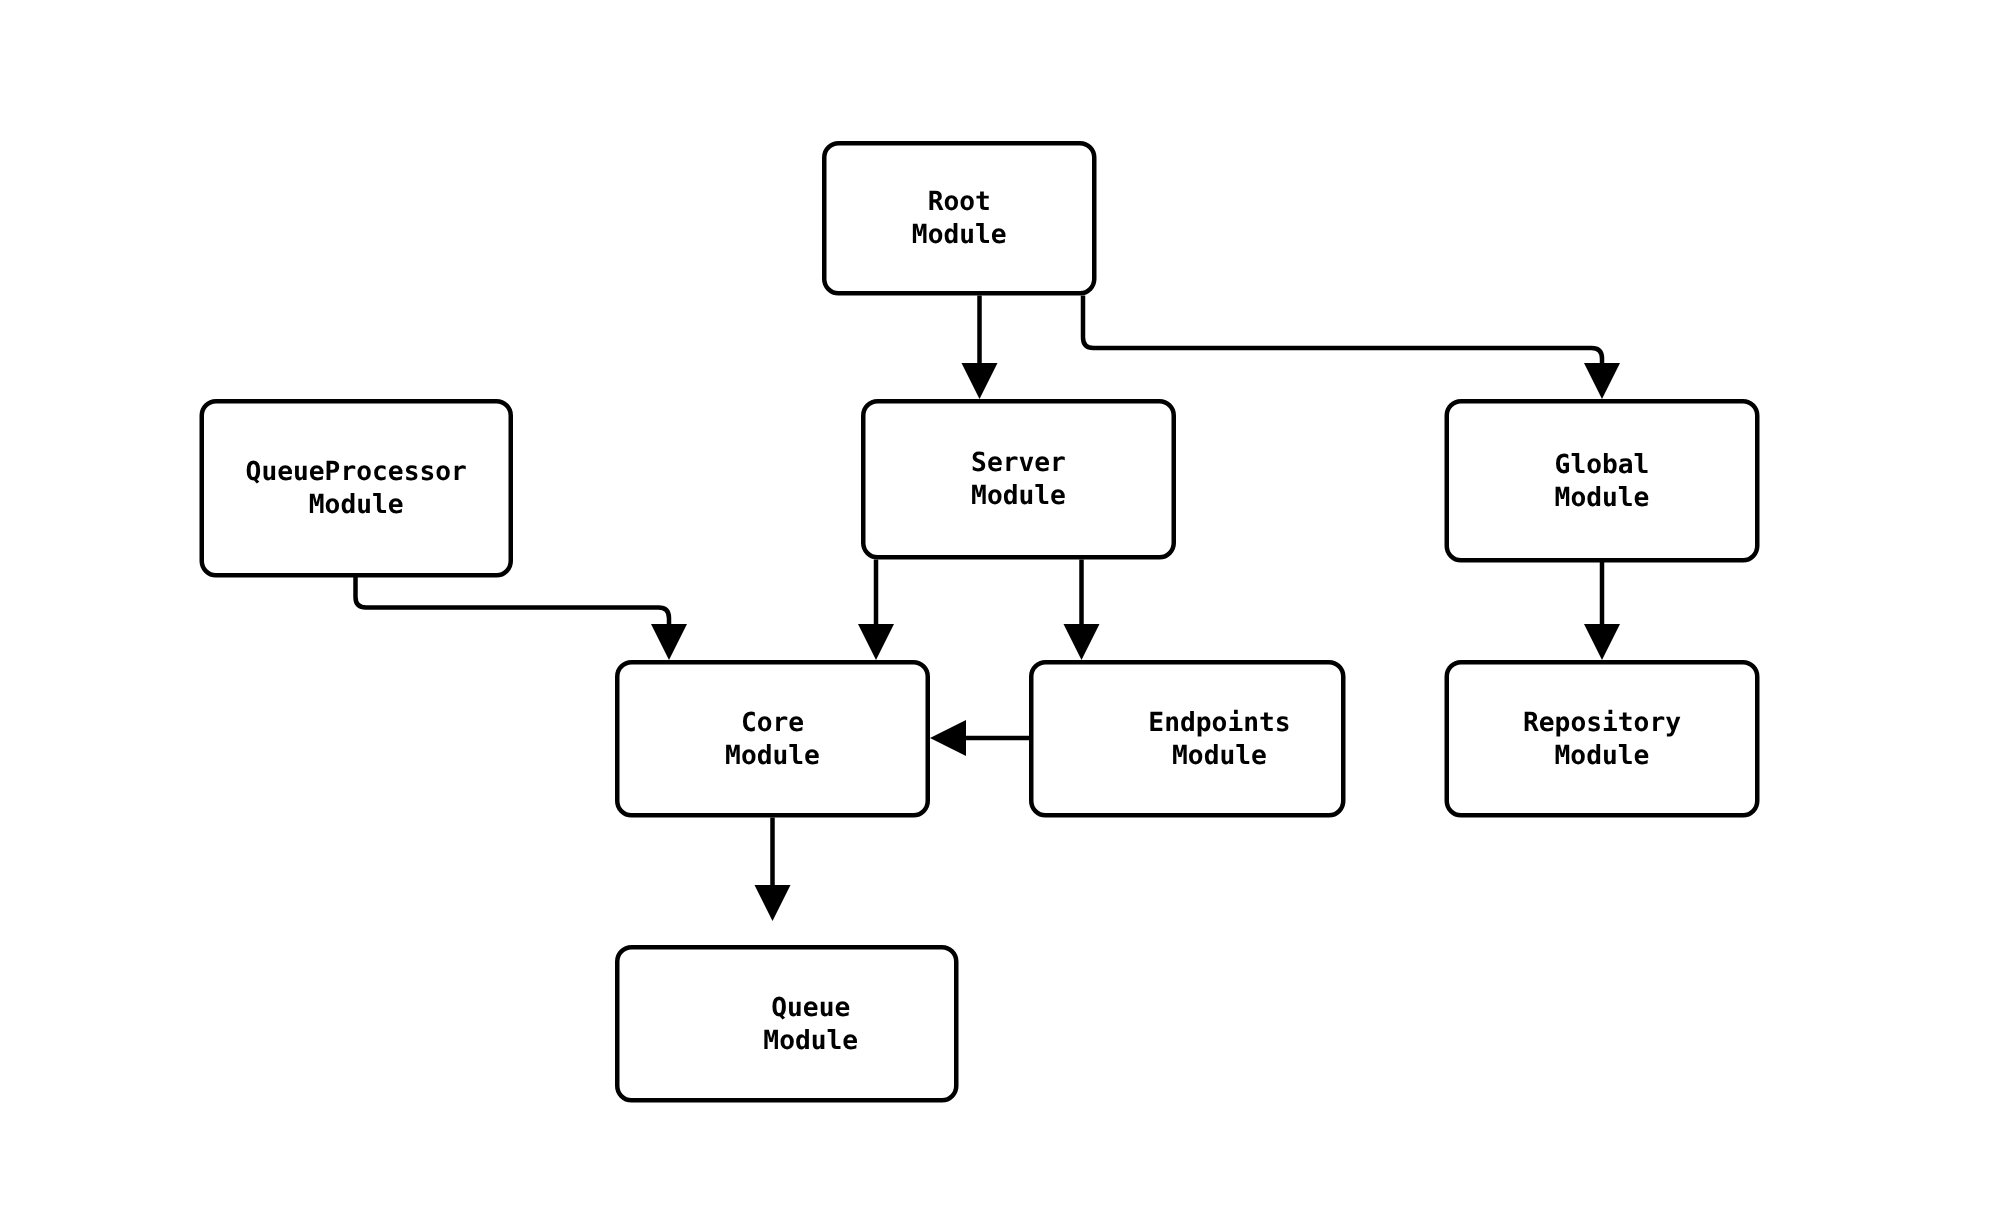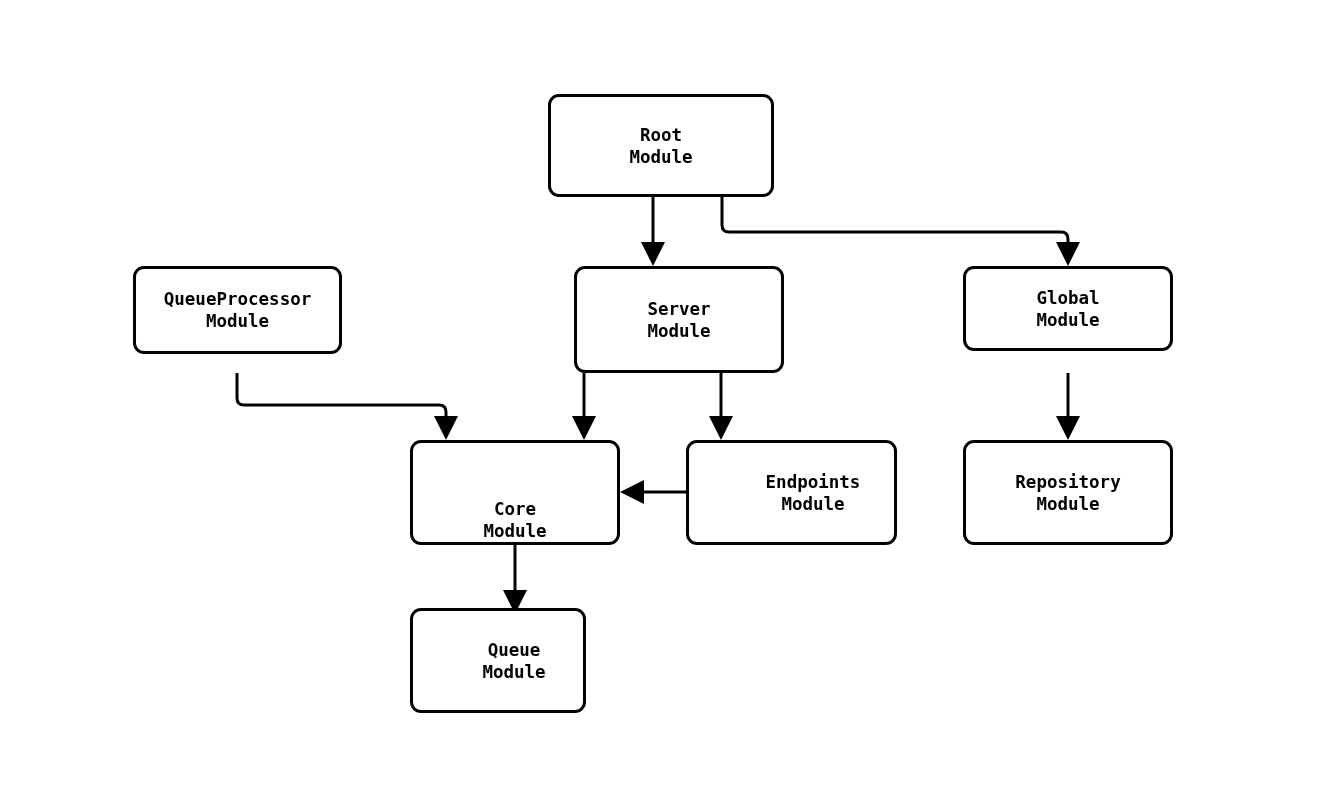--- a/index.html
+++ b/index.html
@@ -88,53 +88,53 @@
       <polygon points="515,614 503,590 527,590" fill="#000000"></polygon>
     </g>
 
     <g>
       <path d="M 1068 373 L 1068 424" fill="none" stroke="#000000" stroke-width="3"></path>
       <polygon points="1068,440 1056,416 1080,416" fill="#000000"></polygon>
     </g>
 
   </svg>
 
-  <div class="node" id="node-root" style="left:548px; top:94px; width:226px; height:103px;">
+  <div class="node" id="node-root" style="left:548px; top:94px; width:183px; height:103px;">
     <span class="node-label">Root
 Module</span>
   </div>
 
-  <div class="node" id="node-queueprocessor" style="left:133px; top:266px; width:209px; height:88px;">
+  <div class="node" id="node-queueprocessor" style="left:133px; top:266px; width:209px; height:119px;">
     <span class="node-label">QueueProcessor
 Module</span>
   </div>
 
   <div class="node" id="node-server" style="left:574px; top:266px; width:210px; height:107px;">
     <span class="node-label">Server
 Module</span>
   </div>
 
-  <div class="node" id="node-global" style="left:963px; top:266px; width:210px; height:85px;">
+  <div class="node" id="node-global" style="left:963px; top:266px; width:210px; height:109px;">
     <span class="node-label">Global
 Module</span>
   </div>
 
-  <div class="node" id="node-core" style="left:410px; top:440px; width:210px; height:105px;align-items:flex-end;">
+  <div class="node" id="node-core" style="left:410px; top:440px; width:210px; height:105px;">
     <span class="node-label">Core
 Module</span>
   </div>
 
   <div class="node" id="node-endpoints" style="left:686px; top:440px; width:211px; height:105px;padding-left:43px;">
     <span class="node-label">Endpoints
 Module</span>
   </div>
 
   <div class="node" id="node-repository" style="left:963px; top:440px; width:210px; height:105px;">
     <span class="node-label">Repository
 Module</span>
   </div>
 
-  <div class="node" id="node-queue" style="left:410px; top:608px; width:176px; height:105px;padding-left:32px;">
+  <div class="node" id="node-queue" style="left:410px; top:630px; width:229px; height:105px;padding-left:32px;">
     <span class="node-label">Queue
 Module</span>
   </div>
 
 </div>
 
 </body></html>

